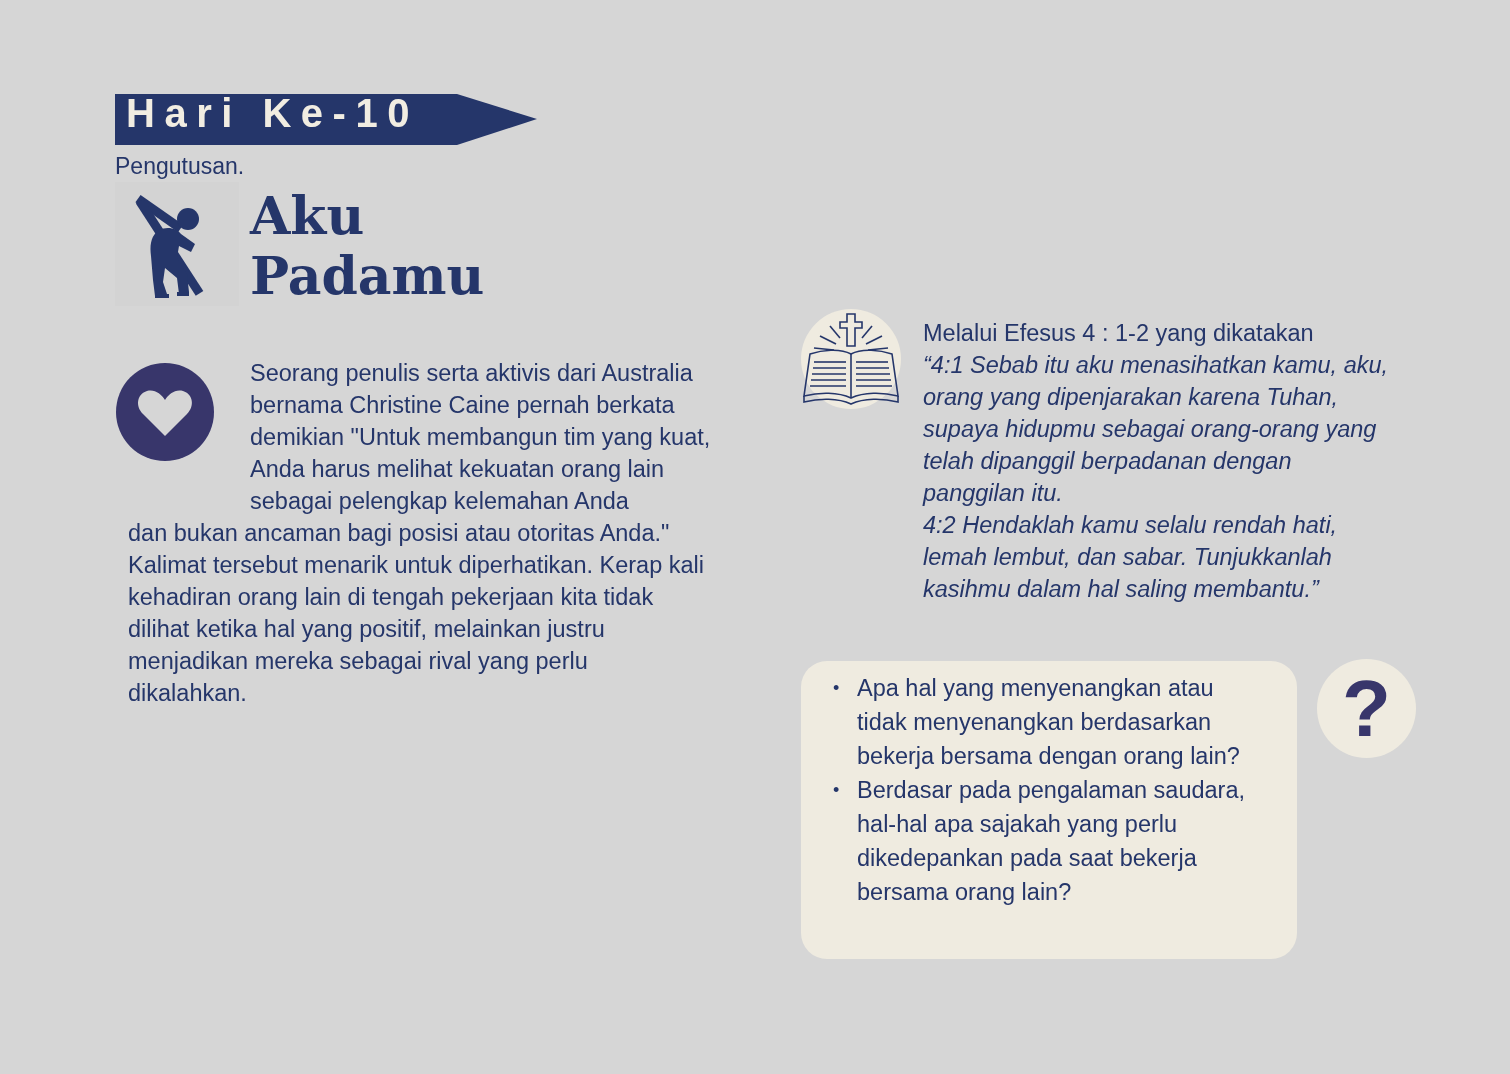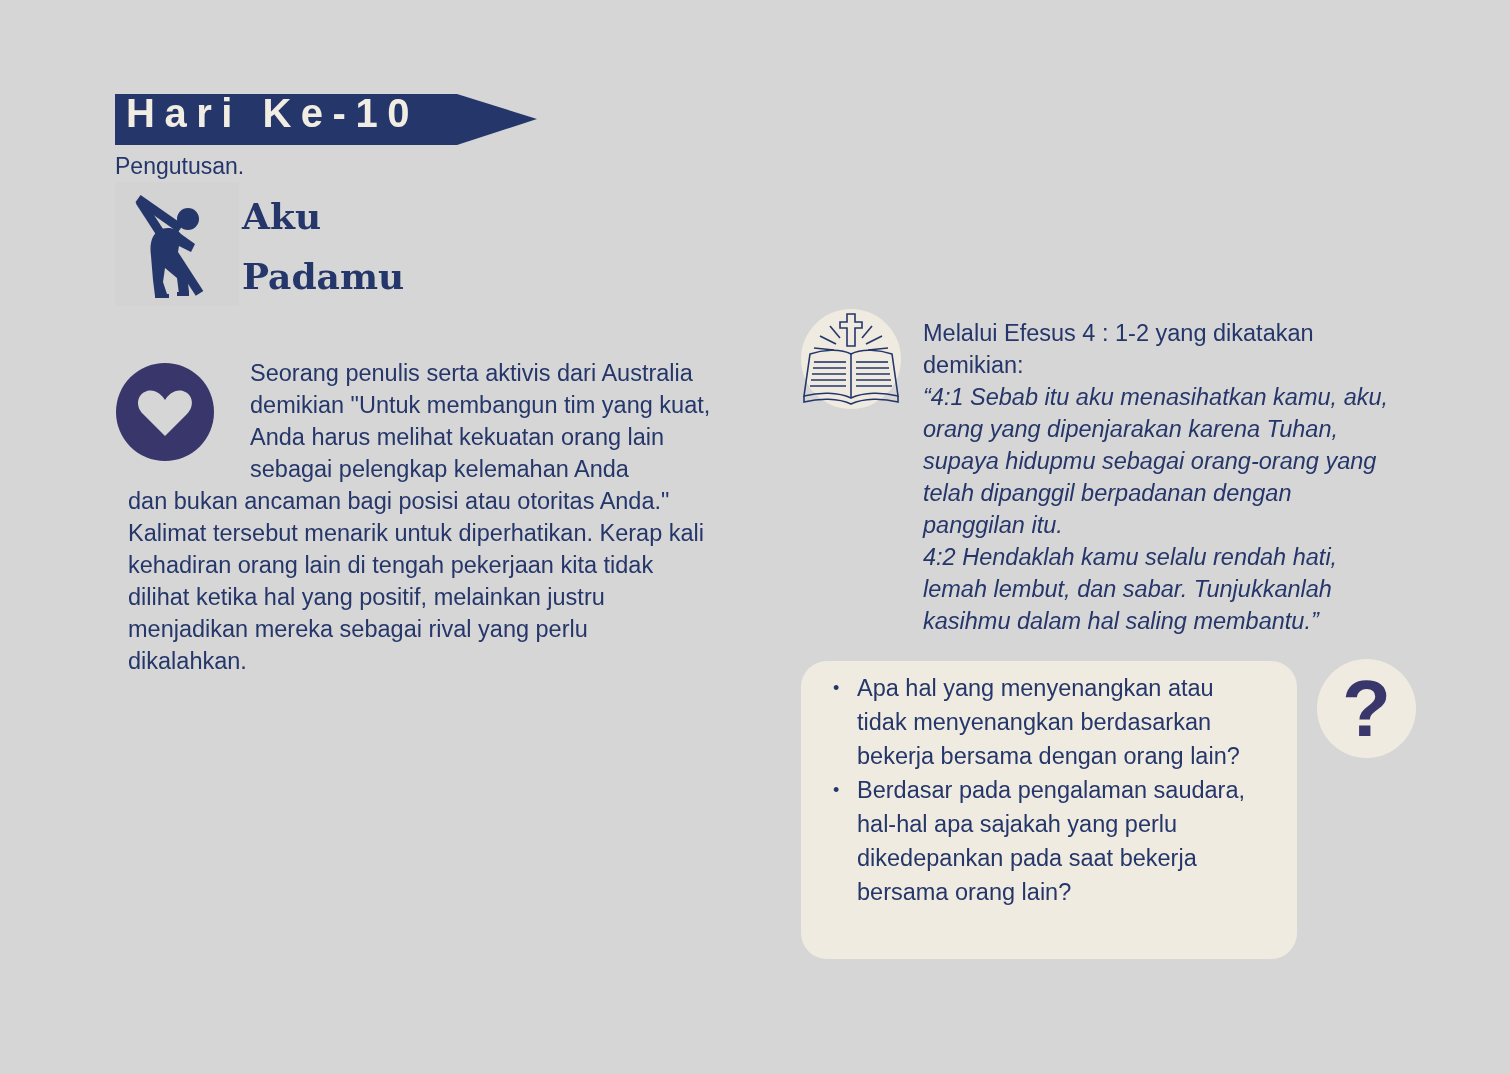--- a/index.html
+++ b/index.html
@@ -25,23 +25,23 @@
   .subtitle {
     position: absolute; left: 115px; top: 152px;
     font-size: 23px; color: #25366a; line-height: 28px;
   }
   .title-icon {
     position: absolute; left: 115px; top: 182px;
     width: 124px; height: 124px;
     background: #d3d3d3;
   }
   .title {
-    position: absolute; left: 242px; top: 186px;
+    position: absolute; left: 250px; top: 186px;
     font-family: "DejaVu Serif", serif;
-    font-weight: bold; font-size: 36px;
+    font-weight: bold; font-size: 52px;
     line-height: 60px; color: #25366a;
   }
   .heart-icon {
     position: absolute; left: 115px; top: 362px;
     width: 100px; height: 100px;
   }
   .body-text {
     position: absolute; left: 128px; top: 357px;
     width: 620px;
     font-size: 23.5px; line-height: 32px; color: #25366a;
@@ -120,20 +120,21 @@
 
 <div class="heart-icon">
   <svg width="100" height="100" viewBox="0 0 100 100">
     <circle cx="50" cy="50" r="49" fill="#38366b"></circle>
     <path d="M50 74 L28 52 C20 44 22 32 32 29 C40 27 46 32 50 38 C54 32 60 27 68 29 C78 32 80 44 72 52 Z" fill="#d6d6d6"></path>
   </svg>
 </div>
 
 <div class="body-text">
   <span class="indent">Seorang penulis serta aktivis dari Australia</span>
+  <span class="indent">bernama Christine Caine pernah berkata</span>
   <span class="indent">demikian "Untuk membangun tim yang kuat,</span>
   <span class="indent">Anda harus melihat kekuatan orang lain</span>
   <span class="indent">sebagai pelengkap kelemahan Anda</span>
   <div>dan bukan ancaman bagi posisi atau otoritas Anda."</div>
   <div>Kalimat tersebut menarik untuk diperhatikan. Kerap kali</div>
   <div>kehadiran orang lain di tengah pekerjaan kita tidak</div>
   <div>dilihat ketika hal yang positif, melainkan justru</div>
   <div>menjadikan mereka sebagai rival yang perlu</div>
   <div>dikalahkan.</div>
 </div>
@@ -164,21 +165,20 @@
       <line x1="56" y1="60" x2="89" y2="60"></line>
       <line x1="56" y1="66" x2="90" y2="66"></line>
       <line x1="56" y1="72" x2="91" y2="72"></line>
       <line x1="56" y1="78" x2="92" y2="78"></line>
     </g>
   </svg>
 </div>
 
 <div class="verse">
   <span class="intro">Melalui Efesus 4 : 1-2 yang dikatakan</span>
-  <span class="intro">demikian:</span>
   <span class="quote">“4:1 Sebab itu aku menasihatkan kamu, aku,</span>
   <span class="quote">orang yang dipenjarakan karena Tuhan,</span>
   <span class="quote">supaya hidupmu sebagai orang-orang yang</span>
   <span class="quote">telah dipanggil berpadanan dengan</span>
   <span class="quote">panggilan itu.</span>
   <span class="quote">4:2 Hendaklah kamu selalu rendah hati,</span>
   <span class="quote">lemah lembut, dan sabar. Tunjukkanlah</span>
   <span class="quote">kasihmu dalam hal saling membantu.”</span>
 </div>
 

